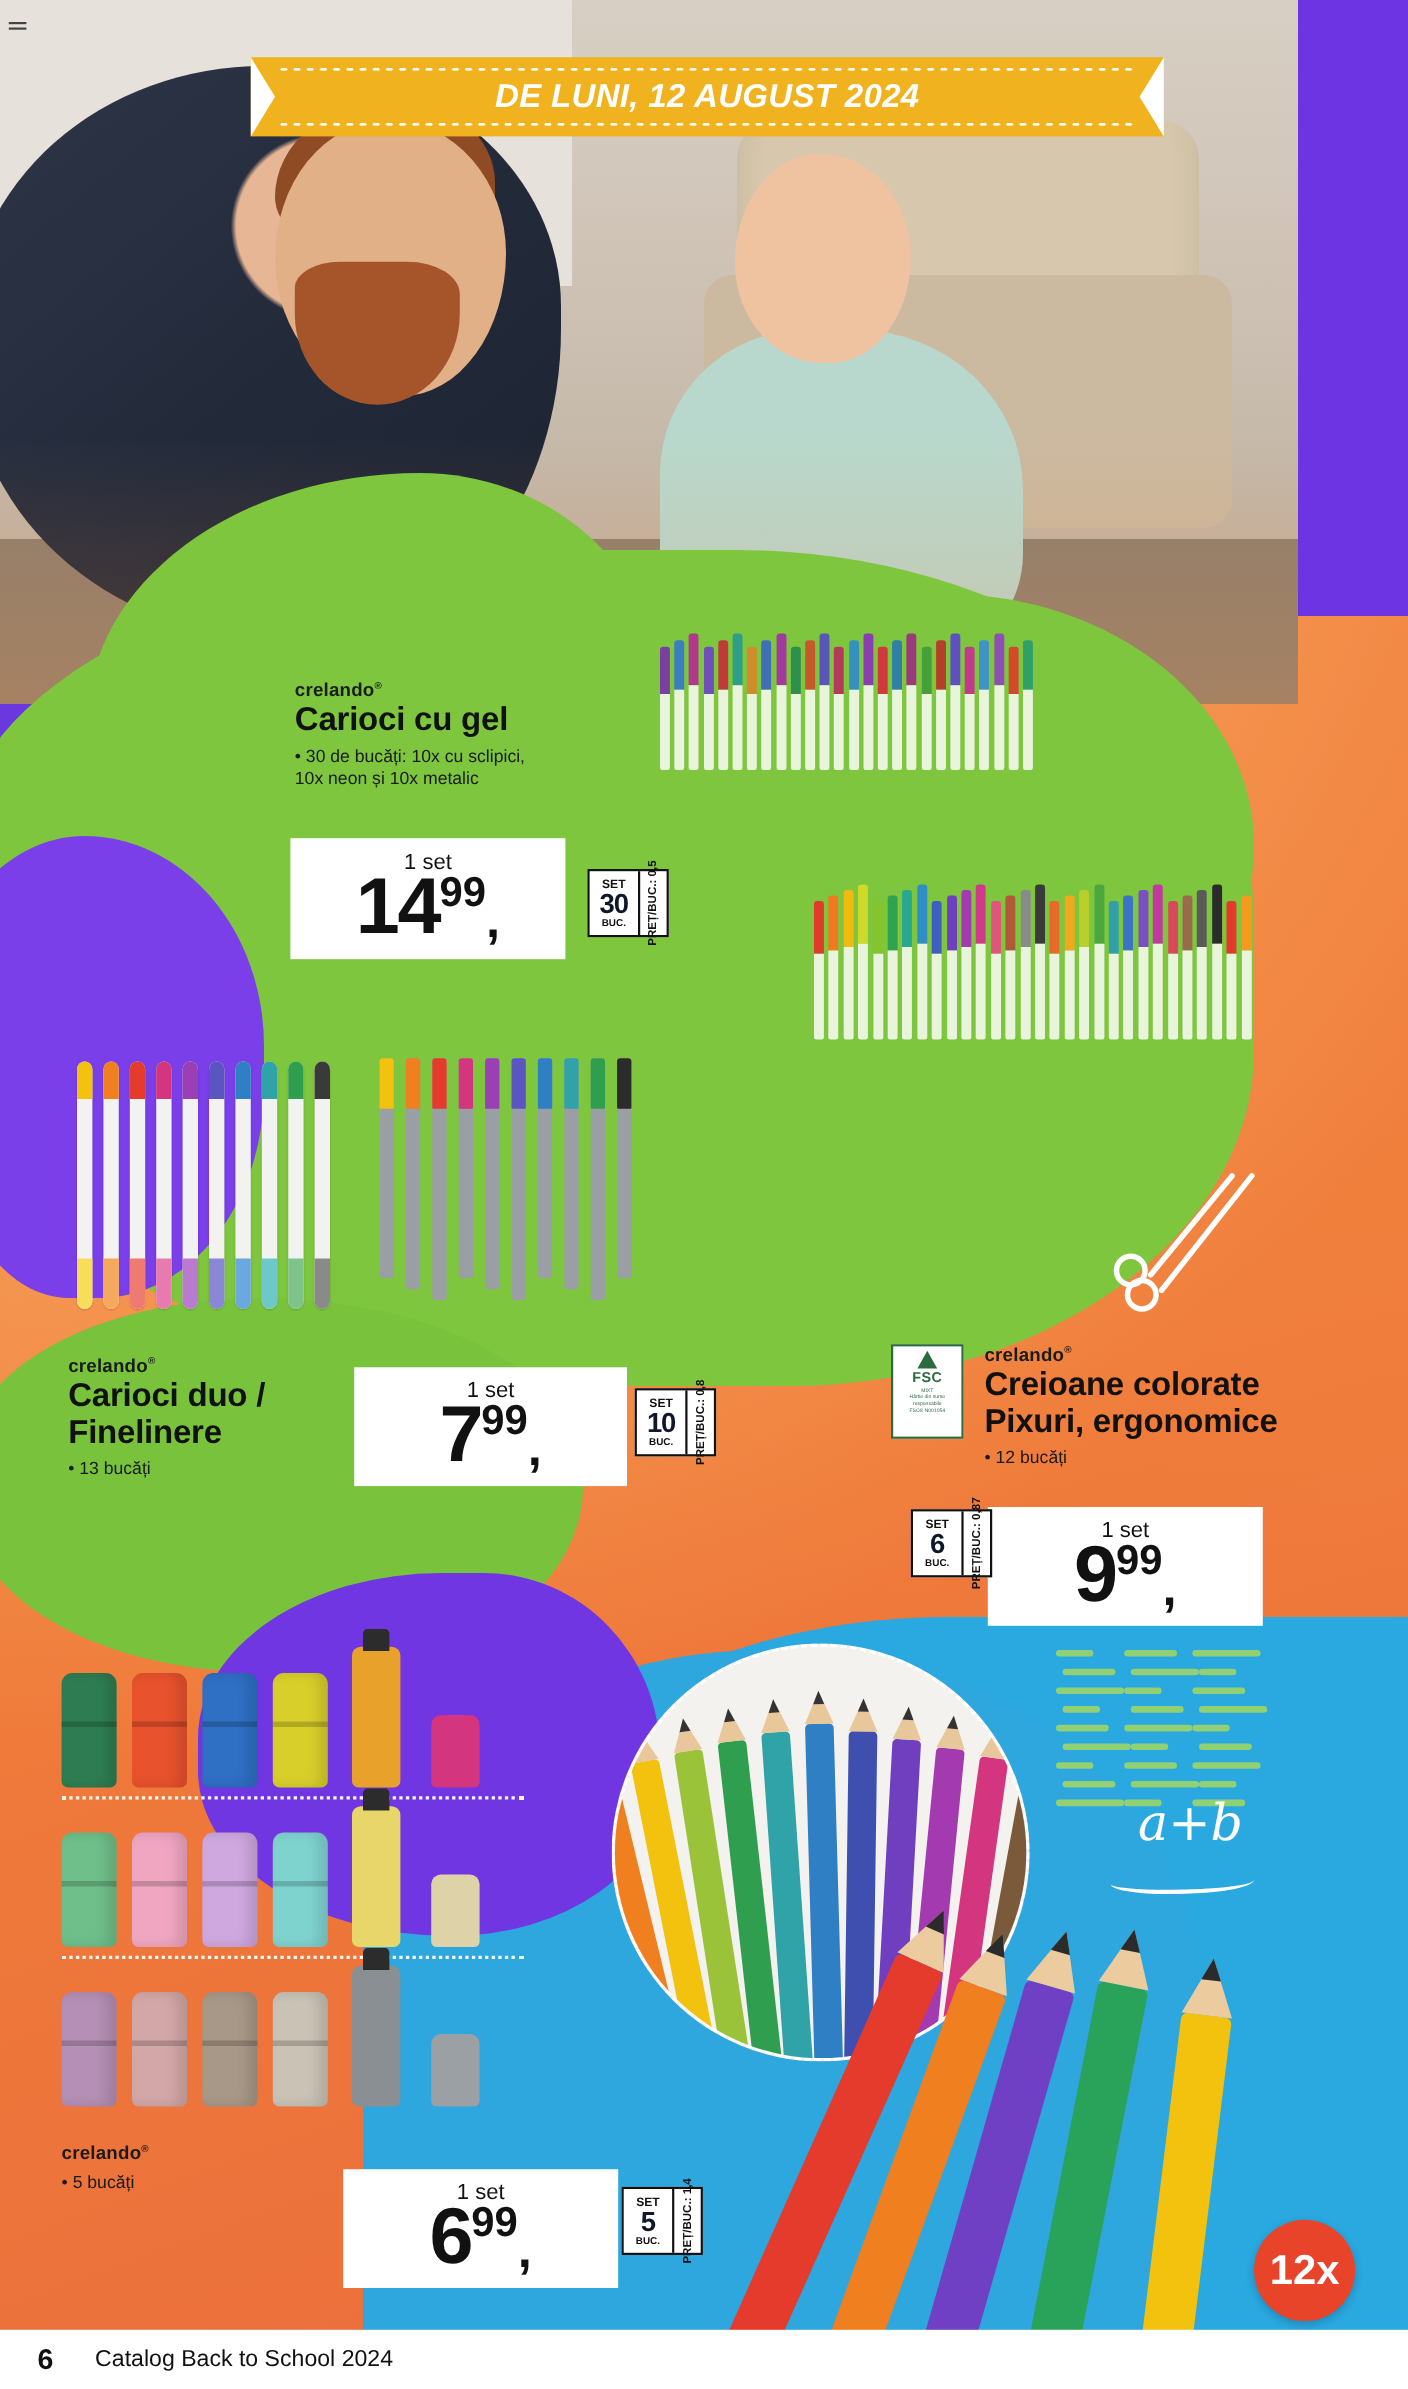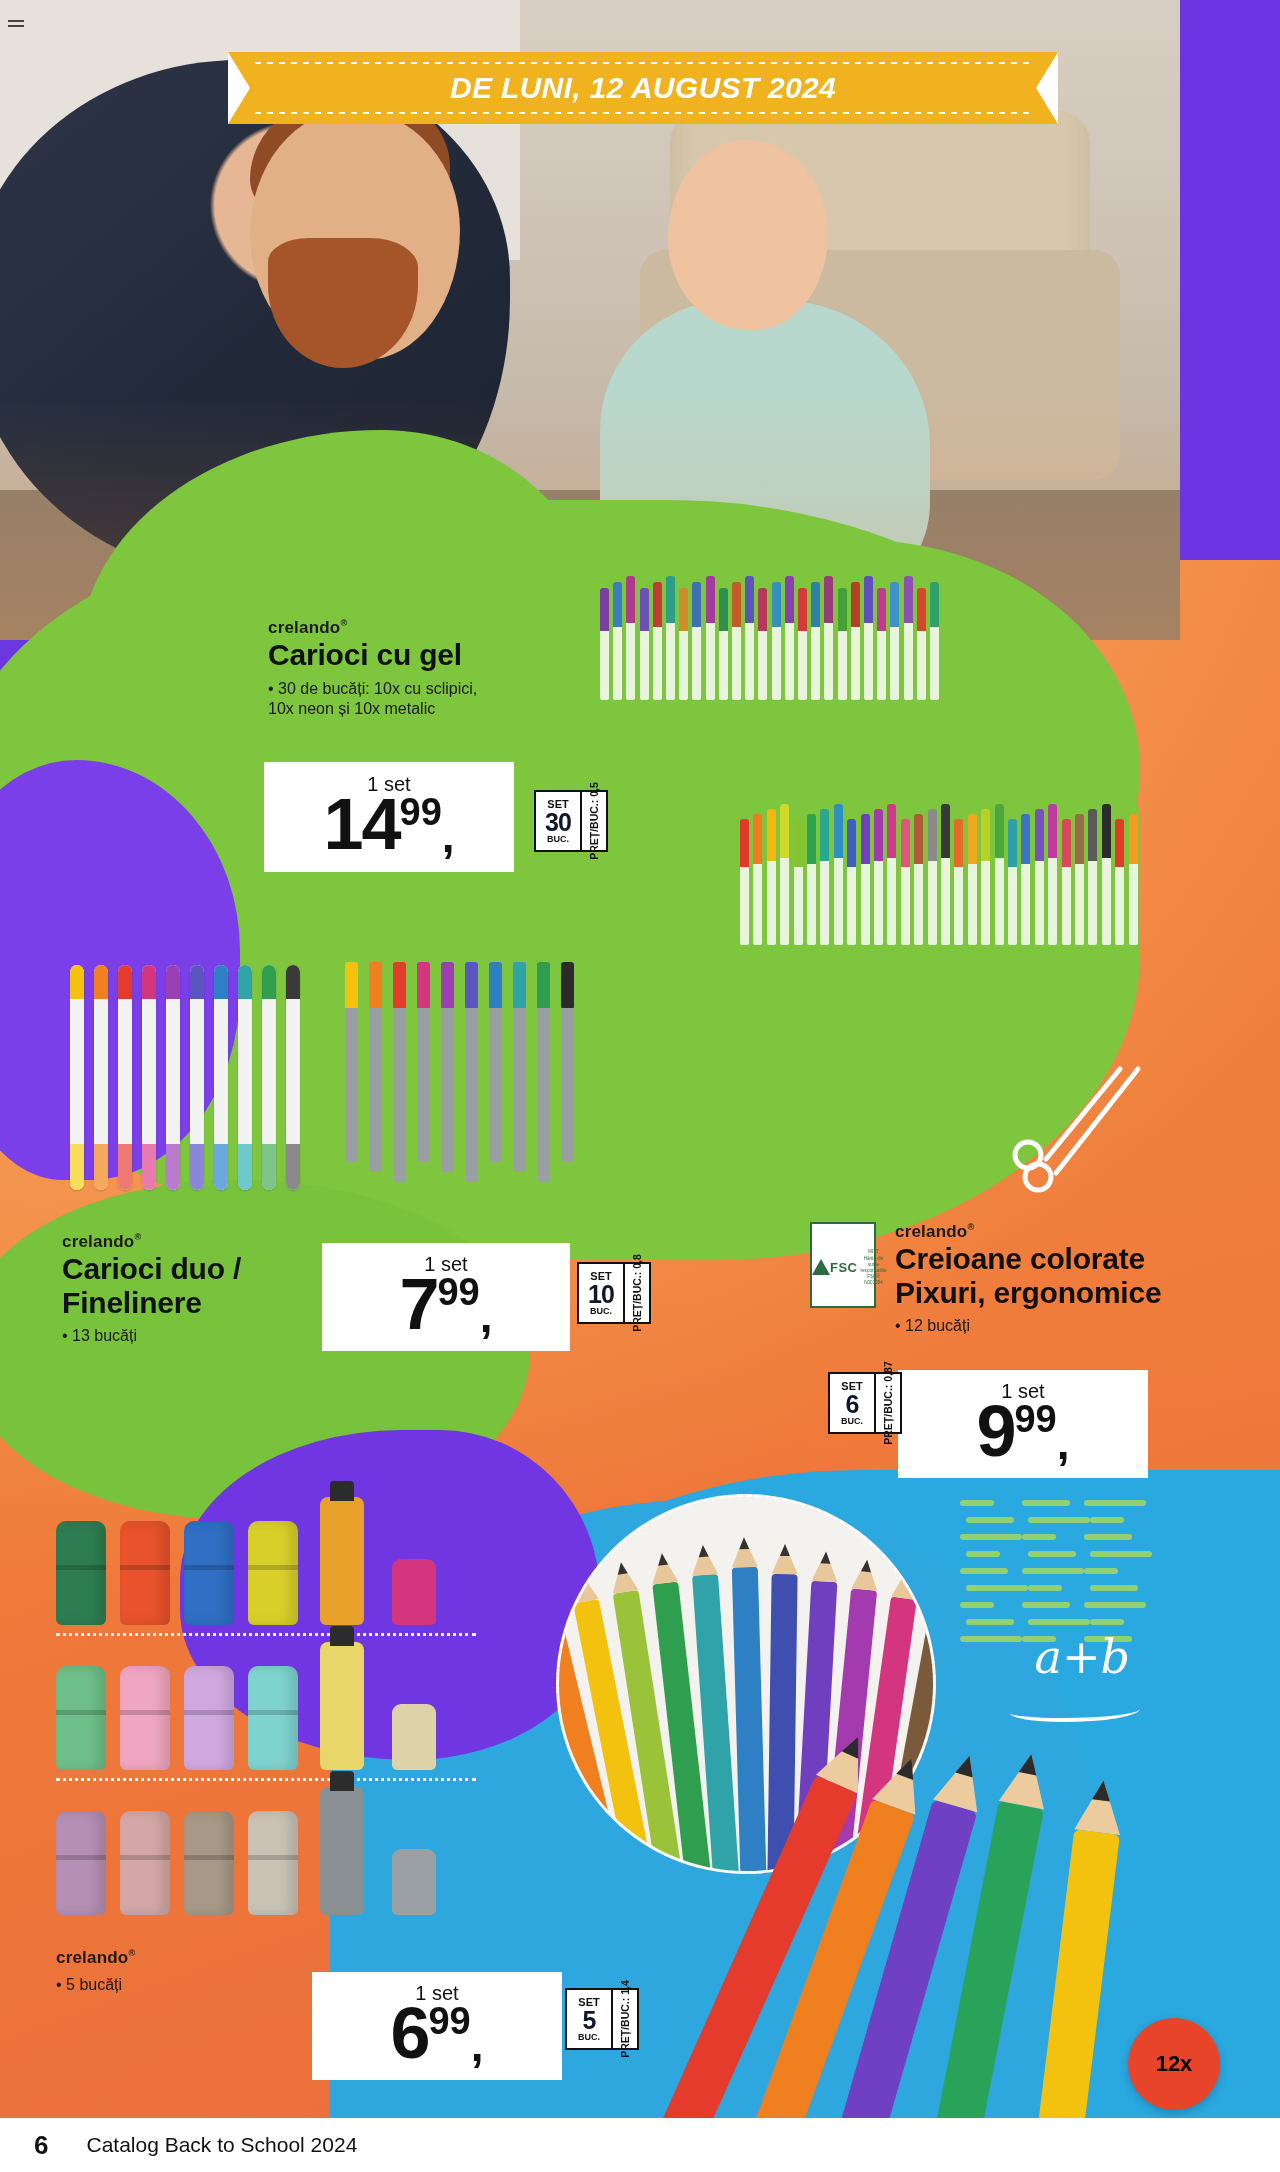--- a/index.html
+++ b/index.html
@@ -315,21 +315,21 @@
   }
   .hl-cap {
     position: absolute; bottom: 0; width: 44px; height: 66px;
     border-radius: 9px 9px 5px 5px;
   }
 
   
   .fsc {
     position: absolute; left: 810px; top: 1222px; width: 66px; height: 86px;
     background: #ffffff; border: 2px solid #2c6b3f;
-    display: flex; flex-direction: row; align-items: center; padding-top: 4px;
+    display: flex; flex-direction: column; align-items: center; padding-top: 4px;
   }
   .fsc-tree {
     width: 0; height: 0; border-left: 9px solid transparent;
     border-right: 9px solid transparent; border-bottom: 16px solid #2c6b3f;
   }
   .fsc-name { font-size: 13px; font-weight: bold; color: #2c6b3f; letter-spacing: .5px; }
   .fsc-sub { font-size: 4.6px; color: #2c6b3f; text-align: center; line-height: 1.35; padding: 2px 3px 0; }
 
   
   .pencil-circle {
@@ -368,25 +368,25 @@
     border-bottom: 52px solid #eccb9f;
   }
   .fg-pencil .lead {
     position: absolute; top: -52px; left: 14px; width: 0; height: 0;
     border-left: 9px solid transparent; border-right: 9px solid transparent;
     border-bottom: 20px solid #2b2b2b;
   }
 
   
   .badge-12x {
-    position: absolute; right: 60px; bottom: 62px;
+    position: absolute; right: 48px; bottom: 62px;
     width: 92px; height: 92px; border-radius: 50%;
     background: #e8442a;
     display: flex; align-items: center; justify-content: center;
-    color: #000000; font-size: 22px; font-weight: bold;
+    color: #ffffff; font-size: 38px; font-weight: bold;
     box-shadow: 0 3px 8px rgba(0,0,0,.2);
   }
 
   
   .scissors { position: absolute; right: 130px; top: 1055px; width: 140px; height: 150px; }
 
   
   .doodle-ab {
     position: absolute; right: 150px; top: 1630px;
     font-family: "DejaVu Serif", serif;

